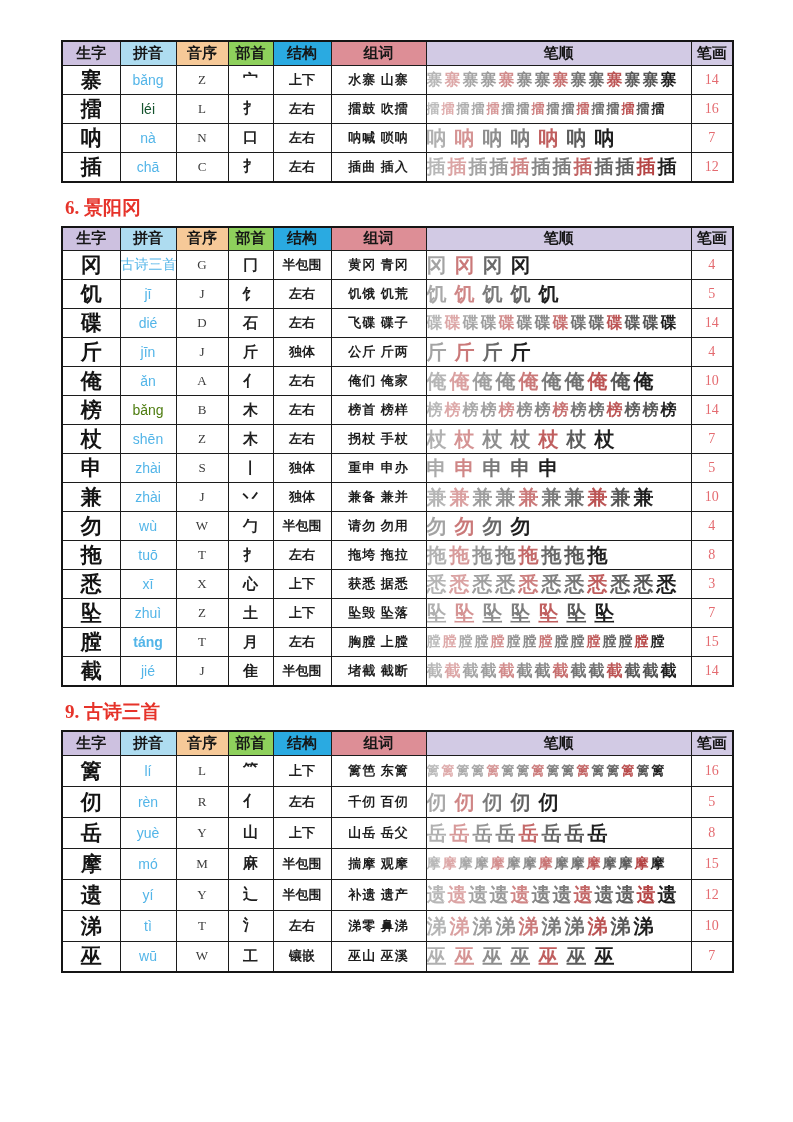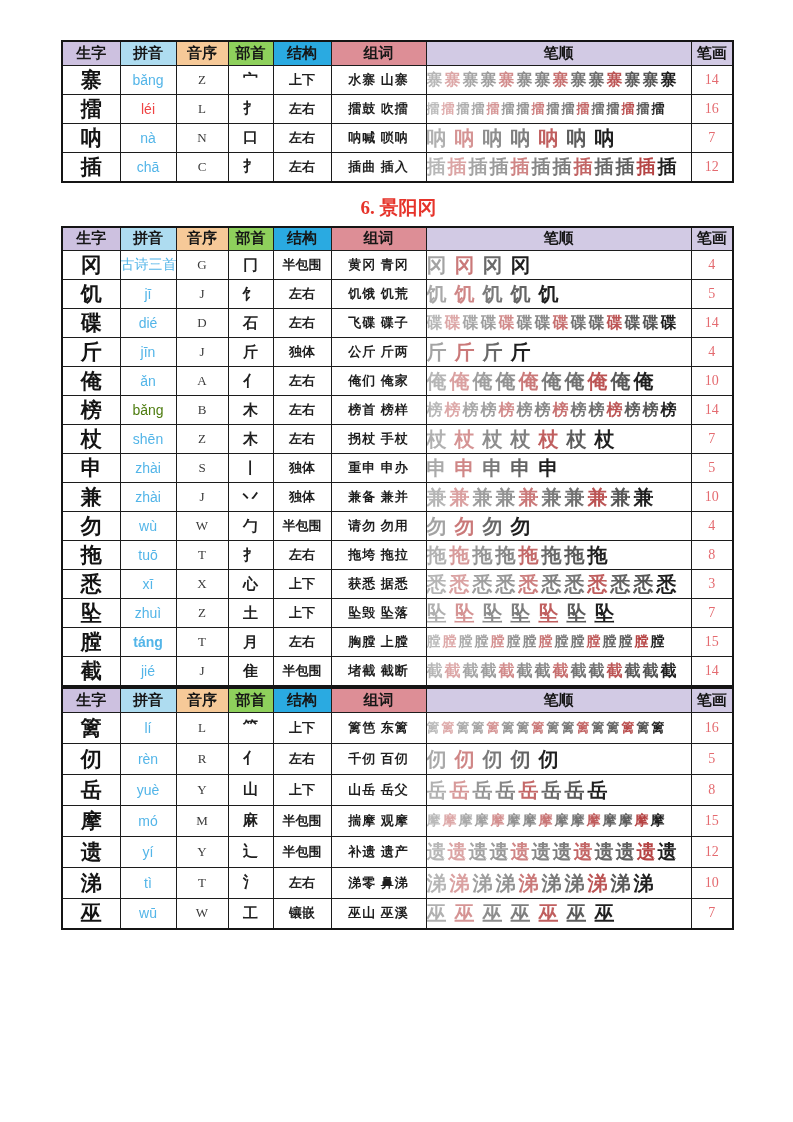--- a/index.html
+++ b/index.html
@@ -124,21 +124,21 @@
                 <span class="stroke-step" style="font-size: 16px; opacity: 0.86; color: rgb(178, 59, 59);">寨</span>
                 <span class="stroke-step" style="font-size: 16px; opacity: 0.91; color: rgb(77, 77, 77);">寨</span>
                 <span class="stroke-step" style="font-size: 16px; opacity: 0.95; color: rgb(77, 77, 77);">寨</span>
                 <span class="stroke-step" style="font-size: 16px; opacity: 1; color: rgb(31, 31, 31);">寨</span>
               </div>
             </td>
             <td class="cell-bihua" style="color: rgb(228, 107, 112);">14</td>
           </tr>
           <tr style="height: 25px;">
             <td class="cell-char">擂</td>
-            <td class="cell-pinyin" style="color: #ef4444;">léi</td>
+            <td class="cell-pinyin" style="color: #14532d;">léi</td>
             <td class="cell-yinxu">L</td>
             <td class="cell-bushou">扌</td>
             <td class="cell-jiegou">左右</td>
             <td class="cell-zuci">擂鼓 吹擂</td>
             <td class="cell-bishun">
               <div class="stroke-strip" style="gap: 2px;">
                 <span class="stroke-step" style="font-size: 13px; opacity: 0.39; color: rgb(77, 77, 77);">擂</span>
                 <span class="stroke-step" style="font-size: 13px; opacity: 0.43; color: rgb(178, 59, 59);">擂</span>
                 <span class="stroke-step" style="font-size: 13px; opacity: 0.47; color: rgb(77, 77, 77);">擂</span>
                 <span class="stroke-step" style="font-size: 13px; opacity: 0.51; color: rgb(77, 77, 77);">擂</span>
@@ -198,21 +198,21 @@
                 <span class="stroke-step" style="font-size: 19px; opacity: 0.84; color: rgb(77, 77, 77);">插</span>
                 <span class="stroke-step" style="font-size: 19px; opacity: 0.89; color: rgb(77, 77, 77);">插</span>
                 <span class="stroke-step" style="font-size: 19px; opacity: 0.95; color: rgb(178, 59, 59);">插</span>
                 <span class="stroke-step" style="font-size: 19px; opacity: 1; color: rgb(31, 31, 31);">插</span>
               </div>
             </td>
             <td class="cell-bihua" style="color: rgb(228, 107, 112);">12</td>
           </tr>
         </tbody>
       </table>
-      <div class="section-label" style="color: rgb(230, 51, 42); text-align: center;">6. 景阳冈</div>
+      <div class="section-label" style="color: rgb(230, 51, 42);">6. 景阳冈</div>
       <table class="vocab">
         <colgroup>
           <col style="width: 58px;">
           <col style="width: 56px;">
           <col style="width: 52px;">
           <col style="width: 45px;">
           <col style="width: 58px;">
           <col style="width: 95px;">
           <col style="width: 265px;">
           <col style="width: 42px;">
@@ -552,20 +552,21 @@
                 <span class="stroke-step" style="font-size: 16px; opacity: 0.86; color: rgb(178, 59, 59);">截</span>
                 <span class="stroke-step" style="font-size: 16px; opacity: 0.91; color: rgb(77, 77, 77);">截</span>
                 <span class="stroke-step" style="font-size: 16px; opacity: 0.95; color: rgb(77, 77, 77);">截</span>
                 <span class="stroke-step" style="font-size: 16px; opacity: 1; color: rgb(31, 31, 31);">截</span>
               </div>
             </td>
             <td class="cell-bihua" style="color: rgb(228, 107, 112);">14</td>
           </tr>
         </tbody>
       </table>
+      <div class="section-label" style="color: rgb(230, 51, 42);">9. 古诗三首</div>
       <table class="vocab">
         <colgroup>
           <col style="width: 58px;">
           <col style="width: 56px;">
           <col style="width: 52px;">
           <col style="width: 45px;">
           <col style="width: 58px;">
           <col style="width: 95px;">
           <col style="width: 265px;">
           <col style="width: 42px;">

